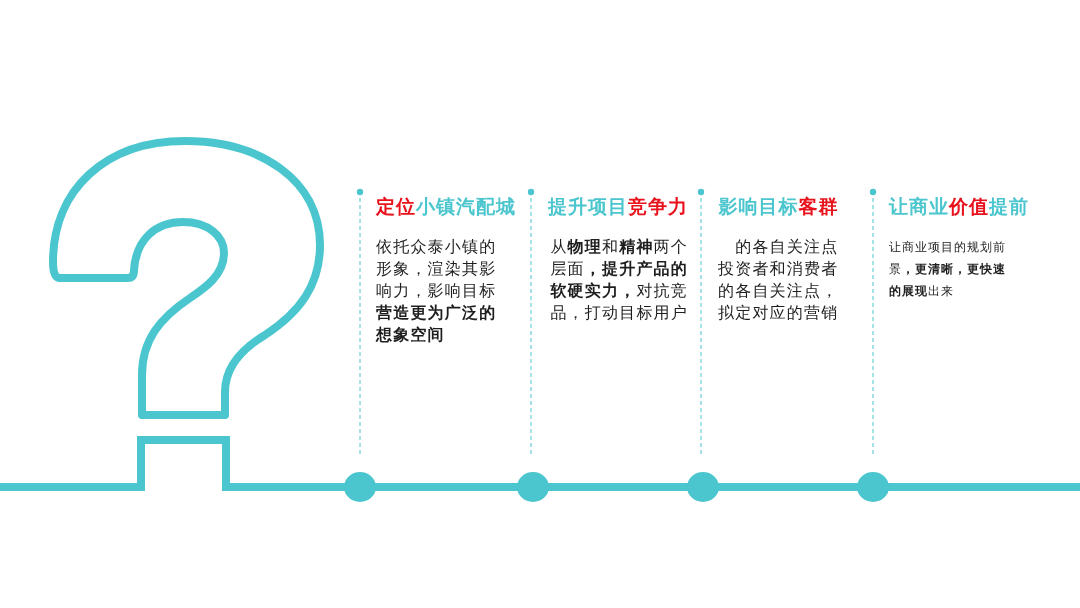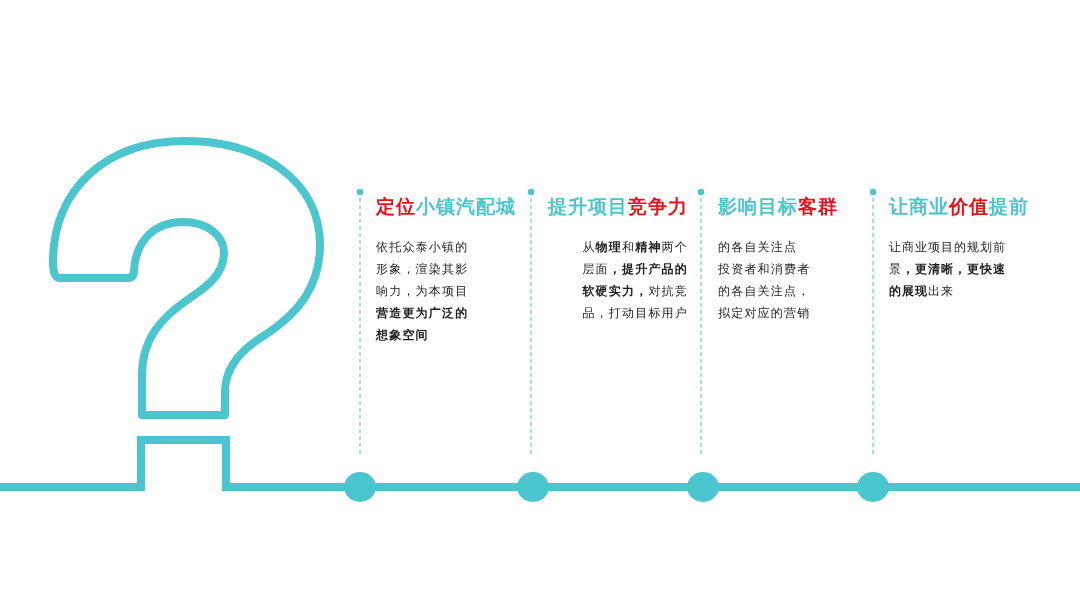--- a/index.html
+++ b/index.html
@@ -3,21 +3,21 @@
   <meta charset="utf-8">
   <style>
     html, body { margin: 0; padding: 0; background: #ffffff; }
     body { width: 1080px; height: 608px; position: relative; overflow: hidden;
            font-family: "DejaVu Sans", "Liberation Sans", sans-serif; }
     .stage { position: absolute; left: 0; top: 0; width: 1080px; height: 608px; }
     .graphic { position: absolute; left: 0; top: 0; }
     .col { position: absolute; top: 195px; }
     .col-title { font-size: 19px; line-height: 22px; font-weight: bold; letter-spacing: 1px;
                  white-space: nowrap; height: 22px; }
-    .col-body { margin-top: 19px; font-size: 12px; line-height: 22px; letter-spacing: 1.2px;
+    .col-body { margin-top: 19px; font-size: 16px; line-height: 22px; letter-spacing: 1.2px;
                 color: #1e1e1e; }
     .col-body.small { font-size: 12px; letter-spacing: 1px; }
     .line { white-space: nowrap; height: 22px; }
     .b { font-weight: bold; }
     .teal { color: #4BC6CE; }
     .red { color: #E8121C; font-family: Liberation Serif, serif; }
   </style>
 </head>
 <body>
 
@@ -64,39 +64,39 @@
     <ellipse cx="873" cy="487" rx="16" ry="15" fill="#4BC6CE"></ellipse>
   </svg>
 
   <div class="col" style="left:376px;">
     <div class="col-title">
       <span class="red">定位</span><span class="teal">小镇汽配城</span>
     </div>
     <div class="col-body">
       <div class="line"><span>依托众泰小镇的</span></div>
       <div class="line"><span>形象，渲染其影</span></div>
-      <div class="line"><span>响力，为本项目</span></div>
+      <div class="line"><span>响力，影响目标</span></div>
       <div class="line"><span class="b">营造更为广泛的</span></div>
       <div class="line"><span class="b">想象空间</span></div>
     </div>
   </div>
 
   <div class="col" style="left:548px;text-align:right;">
     <div class="col-title">
       <span class="teal">提升项目</span><span class="red">竞争力</span>
     </div>
     <div class="col-body">
       <div class="line"><span>从</span><span class="b">物理</span><span>和</span><span class="b">精神</span><span>两个</span></div>
       <div class="line"><span>层面</span><span class="b">，提升产品的</span></div>
       <div class="line"><span class="b">软硬实力，</span><span>对抗竞</span></div>
       <div class="line"><span>品，打动目标用户</span></div>
     </div>
   </div>
 
-  <div class="col" style="left:718px;">
+  <div class="col" style="left:718px;text-align:right;">
     <div class="col-title">
       <span class="teal">影响目标</span><span class="red">客群</span>
     </div>
     <div class="col-body">
       <div class="line"><span>的各自关注点</span></div>
       <div class="line"><span>投资者和消费者</span></div>
       <div class="line"><span>的各自关注点，</span></div>
       <div class="line"><span>拟定对应的营销</span></div>
     </div>
   </div>

